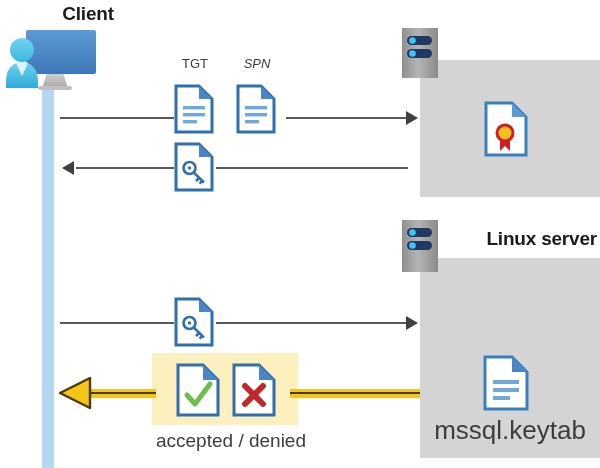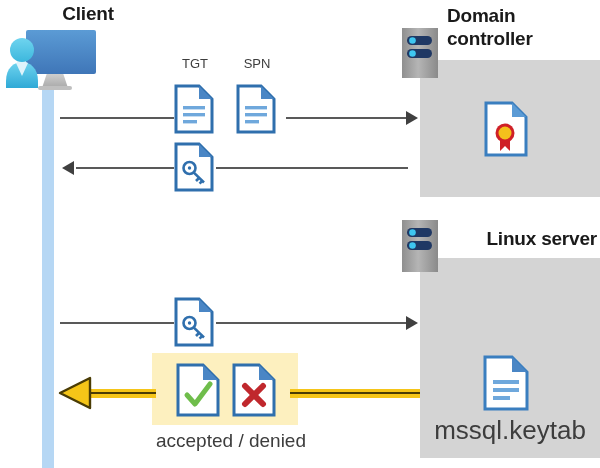--- a/index.html
+++ b/index.html
@@ -15,21 +15,21 @@
 
   
   .hdr{font-weight:bold;color:#1a1a1a;font-size:19px;line-height:23px;letter-spacing:-0.2px;}
   #client-title{left:28px;top:2px;width:120px;text-align:center;}
   #dc-title{left:447px;top:4px;width:150px;text-align:left;}
   #lx-title{left:447px;top:227px;width:150px;text-align:right;}
 
   
   .lbl{font-size:13px;color:#3d3d3d;}
   #tgt-label{left:170px;top:56px;width:50px;text-align:center;}
-  #spn-label{left:228px;top:56px;width:58px;text-align:center;}
+  #spn-label{left:228px;top:56px;width:58px;text-align:center;font-style:italic;}
   #accepted-label{left:116px;top:430px;width:190px;text-align:right;font-size:19px;color:#3d3d3d;}
   #keytab-label{left:425px;top:415px;width:170px;text-align:center;font-size:26px;color:#3d3d3d;}
 
   
   #lifeline{left:42px;top:88px;width:12px;height:380px;background:#b6d7f4;}
 
   
   #hl-box{left:152px;top:353px;width:146px;height:72px;background:#fdf0bf;}
 
   
@@ -51,21 +51,20 @@
 <div class="stage">
 
   <div class="abs gray-panel" id="dc-panel"></div>
   <div class="abs gray-panel" id="lx-panel"></div>
 
   <div class="abs" id="lifeline"></div>
 
   <div class="abs" id="hl-box"></div>
 
   <div class="abs hdr" id="client-title">Client</div>
-  <div class="abs hdr" id="dc-title">Domain controller</div>
   <div class="abs hdr" id="lx-title">Linux server</div>
 
   <div class="abs" style="left:4px;top:26px;width:100px;height:70px;">
     <svg width="100" height="70" viewBox="0 0 100 70">
       <defs>
         <linearGradient id="monG" x1="0" y1="0" x2="0" y2="1">
           <stop offset="0" stop-color="#5b9bd5"></stop>
             <stop offset="1" stop-color="#3f76b8"></stop>
         </linearGradient>
         <linearGradient id="headG" x1="0" y1="0" x2="0" y2="1">

